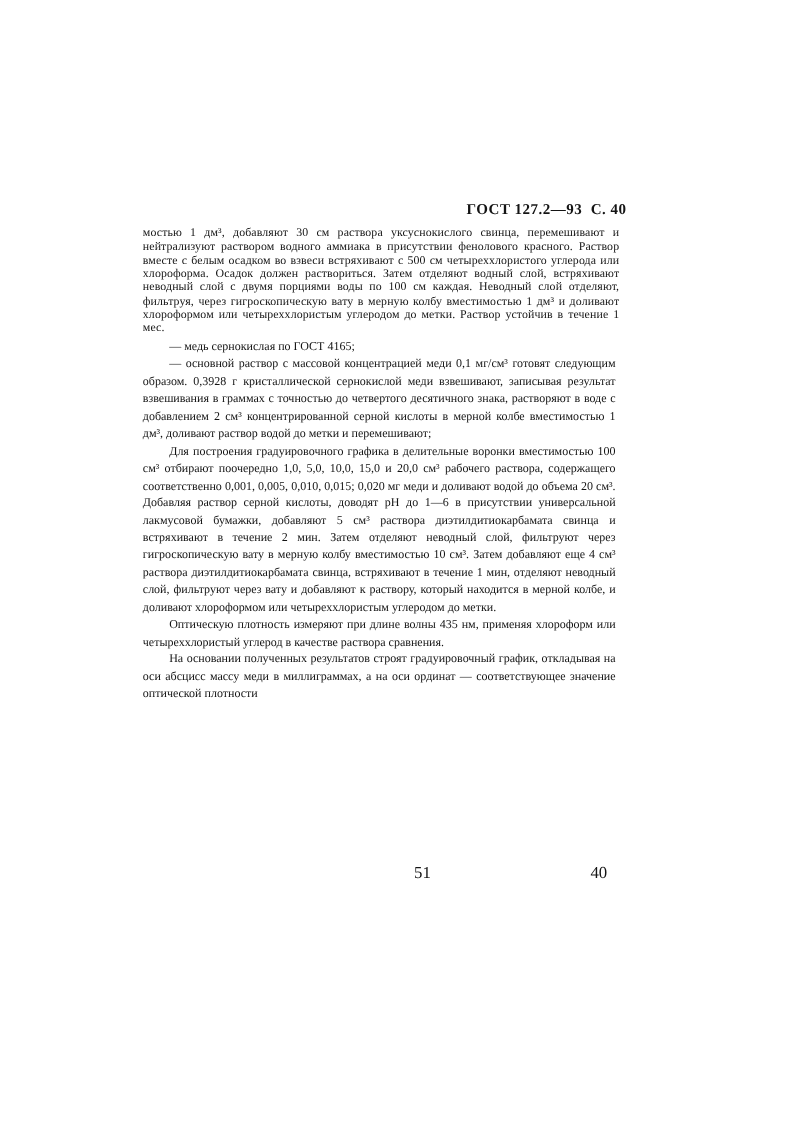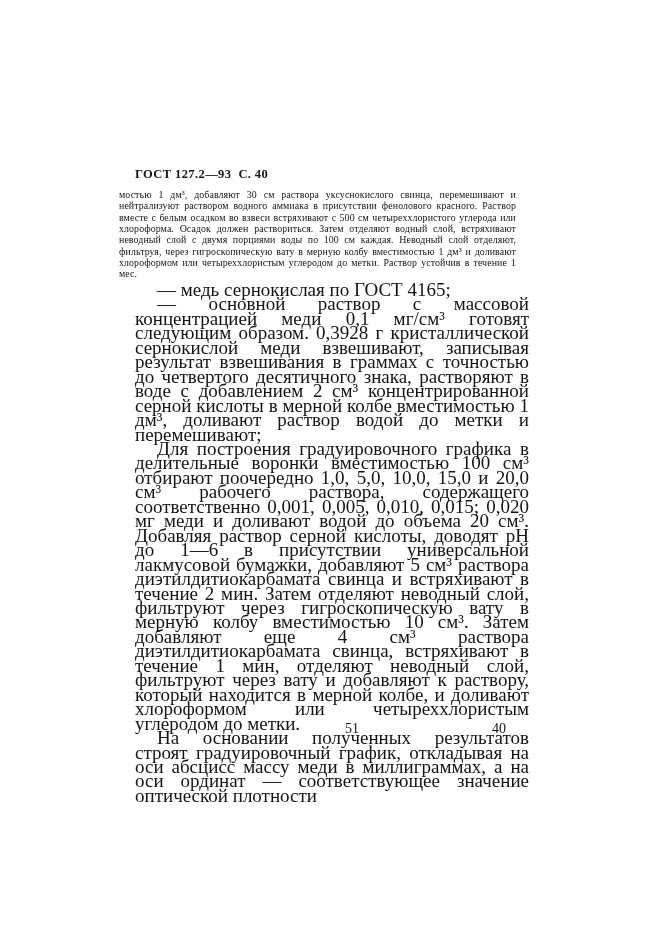--- a/index.html
+++ b/index.html
@@ -14,41 +14,42 @@
     background: #ffffff;
     overflow: hidden;
     font-family: "Liberation Serif", "DejaVu Serif", serif;
     color: #141414;
   }
   .running-head {
     position: absolute;
     top: 167px;
     left: 135px;
     width: 387px;
+    text-align: right;
     font-weight: bold;
     font-size: 12.5px;
     letter-spacing: 0.4px;
     white-space: pre;
   }
   .intro {
     position: absolute;
     top: 189px;
     left: 119px;
     width: 397px;
     font-size: 9.9px;
     line-height: 11.35px;
     text-align: justify;
     letter-spacing: 0.1px;
   }
   .body-text {
     position: absolute;
     top: 283px;
-    left: 135px;
+    left: 119px;
     width: 394px;
-    font-size: 19px;
+    font-size: 10px;
     line-height: 14.45px;
     text-align: justify;
   }
   .body-text p {
     margin: 0;
     text-indent: 22px;
   }
   .heading .ital {
     font-style: italic;
   }
@@ -71,20 +72,21 @@
 <div class="page">
 
   <div class="running-head">ГОСТ 127.2—93  С. 40</div>
 
   <div class="intro">мостью 1 дм³, добавляют 30 см раствора уксуснокислого свинца, перемешивают и нейтрализуют раствором водного аммиака в присутствии фенолового красного. Раствор вместе с белым осадком во взвеси встряхивают с 500 см четыреххлористого углерода или хлороформа. Осадок должен раствориться. Затем отделяют водный слой, встряхивают неводный слой с двумя порциями воды по 100 см каждая. Неводный слой отделяют, фильтруя, через гигроскопическую вату в мерную колбу вместимостью 1 дм³ и доливают хлороформом или четыреххлористым углеродом до метки. Раствор устойчив в течение 1 мес.</div>
 
   <div class="body-text">
     <p>— медь сернокислая по ГОСТ 4165;</p>
     <p>— основной раствор с массовой концентрацией меди 0,1 мг/см³ готовят следующим образом. 0,3928 г кристаллической сернокислой меди взвешивают, записывая результат взвешивания в граммах с точностью до четвертого десятичного знака, растворяют в воде с добавлением 2 см³ концентрированной серной кислоты в мерной колбе вместимостью 1 дм³, доливают раствор водой до метки и перемешивают;</p>
     <p>Для построения градуировочного графика в делительные воронки вместимостью 100 см³ отбирают поочередно 1,0, 5,0, 10,0, 15,0 и 20,0 см³ рабочего раствора, содержащего соответственно 0,001, 0,005, 0,010, 0,015; 0,020 мг меди и доливают водой до объема 20 см³. Добавляя раствор серной кислоты, доводят рН до 1—6 в присутствии универсальной лакмусовой бумажки, добавляют 5 см³ раствора диэтилдитиокарбамата свинца и встряхивают в течение 2 мин. Затем отделяют неводный слой, фильтруют через гигроскопическую вату в мерную колбу вместимостью 10 см³. Затем добавляют еще 4 см³ раствора диэтилдитиокарбамата свинца, встряхивают в течение 1 мин, отделяют неводный слой, фильтруют через вату и добавляют к раствору, который находится в мерной колбе, и доливают хлороформом или четыреххлористым углеродом до метки.</p>
+    <p>Оптическую плотность измеряют при длине волны 435 нм, применяя хлороформ или четыреххлористый углерод в качестве раствора сравнения.</p>
     <p>На основании полученных результатов строят градуировочный график, откладывая на оси абсцисс массу меди в миллиграммах, а на оси ординат — соответствующее значение оптической плотности</p>
   </div>
 
   <div class="footer-sheet">51</div>
 
   <div class="footer-page">40</div>
 
 </div>
 
 </body></html>

